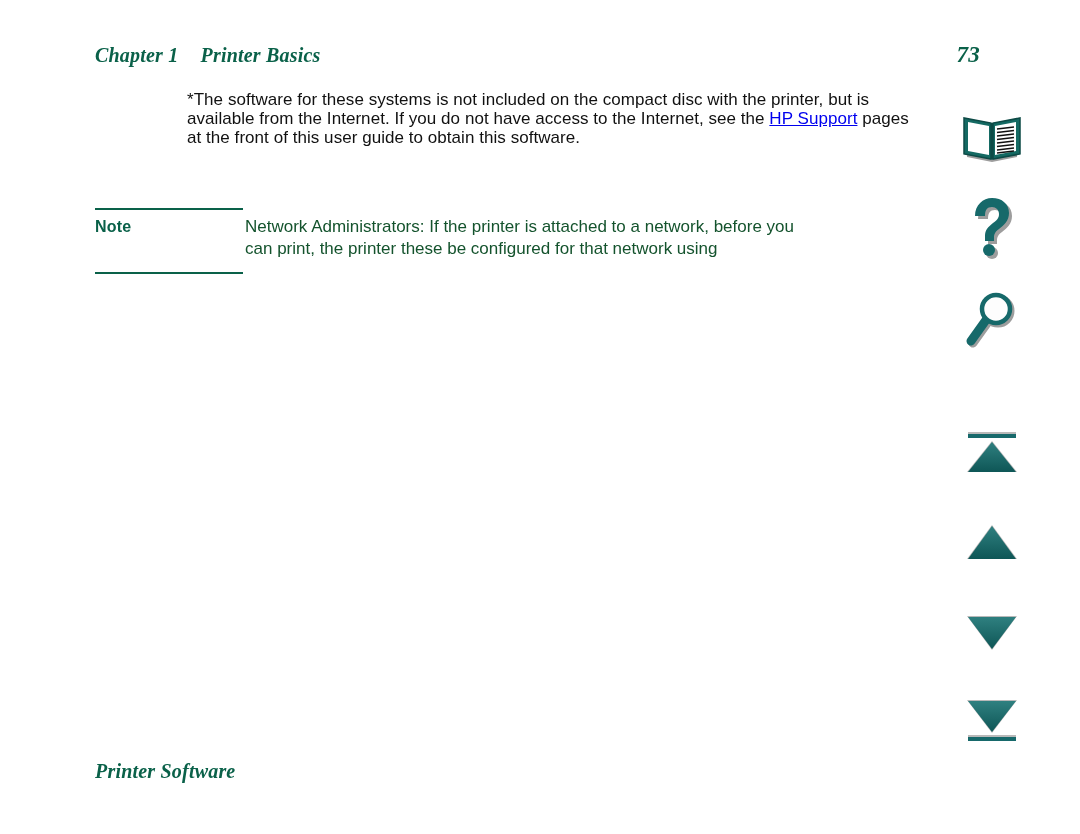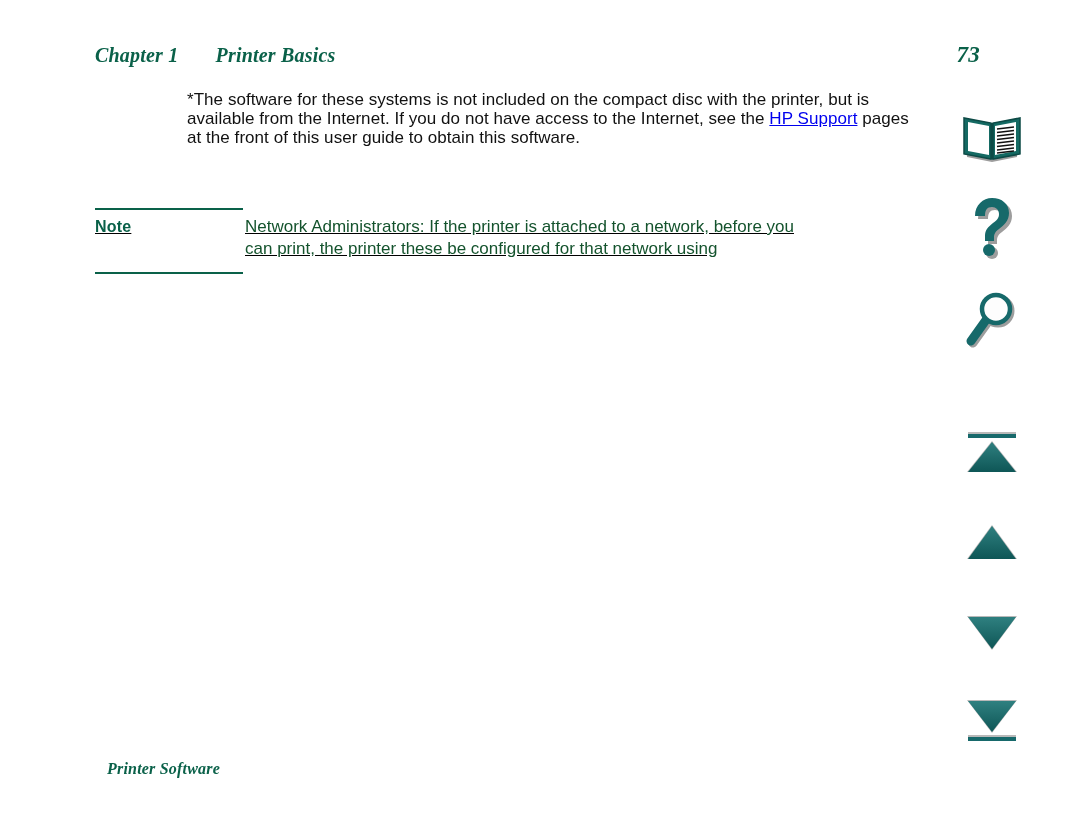--- a/index.html
+++ b/index.html
@@ -35,21 +35,20 @@
     font-weight: bold;
     font-style: italic;
     font-size: 20px;
     color: #0a6149;
     letter-spacing: 0.2px;
   }
   .header-left {
     display: flex;
     align-items: flex-start;
     white-space: pre;
-    gap: 15px;
   }
   .header-chapter { margin-right: 22px; }
   .header-pageno { font-size: 23px; }
 
   
   .content {
     position: absolute;
     left: 187px;
     top: 90px;
     width: 740px;
@@ -78,21 +77,20 @@
   .note-rule {
     width: 148px;
     height: 2px;
     background: #0a6149;
   }
   .note-rule.bottom { margin-top: 0; }
   .note-inner {
     display: flex;
     align-items: flex-start;
     min-height: 62px;
-    text-decoration: underline;
   }
   .note-label-cell {
     width: 148px;
     flex: 0 0 148px;
     padding-top: 8px;
     box-sizing: border-box;
   }
   .note-label {
     font-size: 16px;
     font-weight: bold;
@@ -108,26 +106,26 @@
     font-size: 17px;
     line-height: 21.5px;
     color: #14532d;
     margin: 0;
   }
   .note-text span { display: block; white-space: pre; }
 
   
   .page-footer {
     position: absolute;
-    left: 107px;
+    left: 95px;
     top: 760px;
     font-family: "Liberation Serif", "DejaVu Serif", serif;
     font-weight: bold;
     font-style: italic;
-    font-size: 16px;
+    font-size: 20px;
     color: #0a6149;
     letter-spacing: 0.2px;
   }
 
   
   .nav-rail {
     position: absolute;
     left: 946px;
     top: 100px;
     width: 92px;

